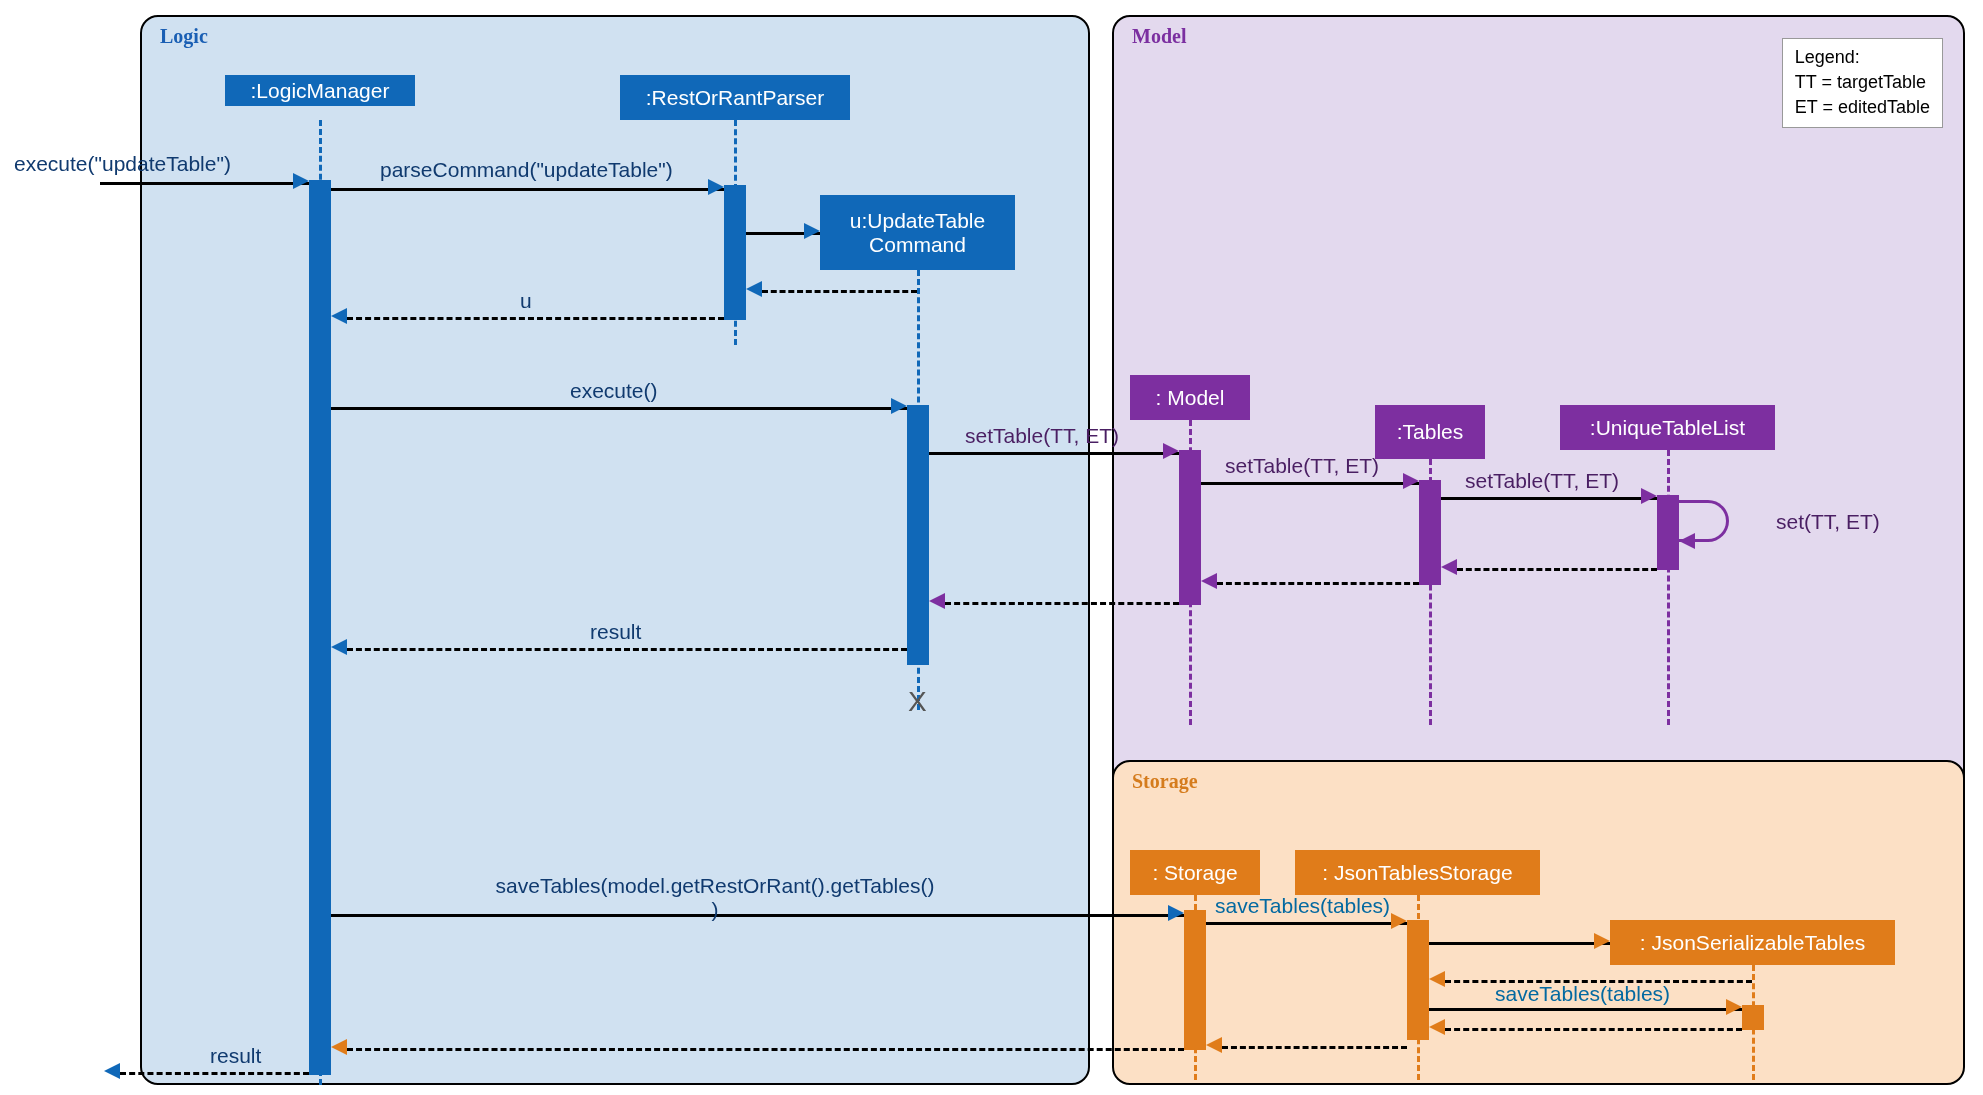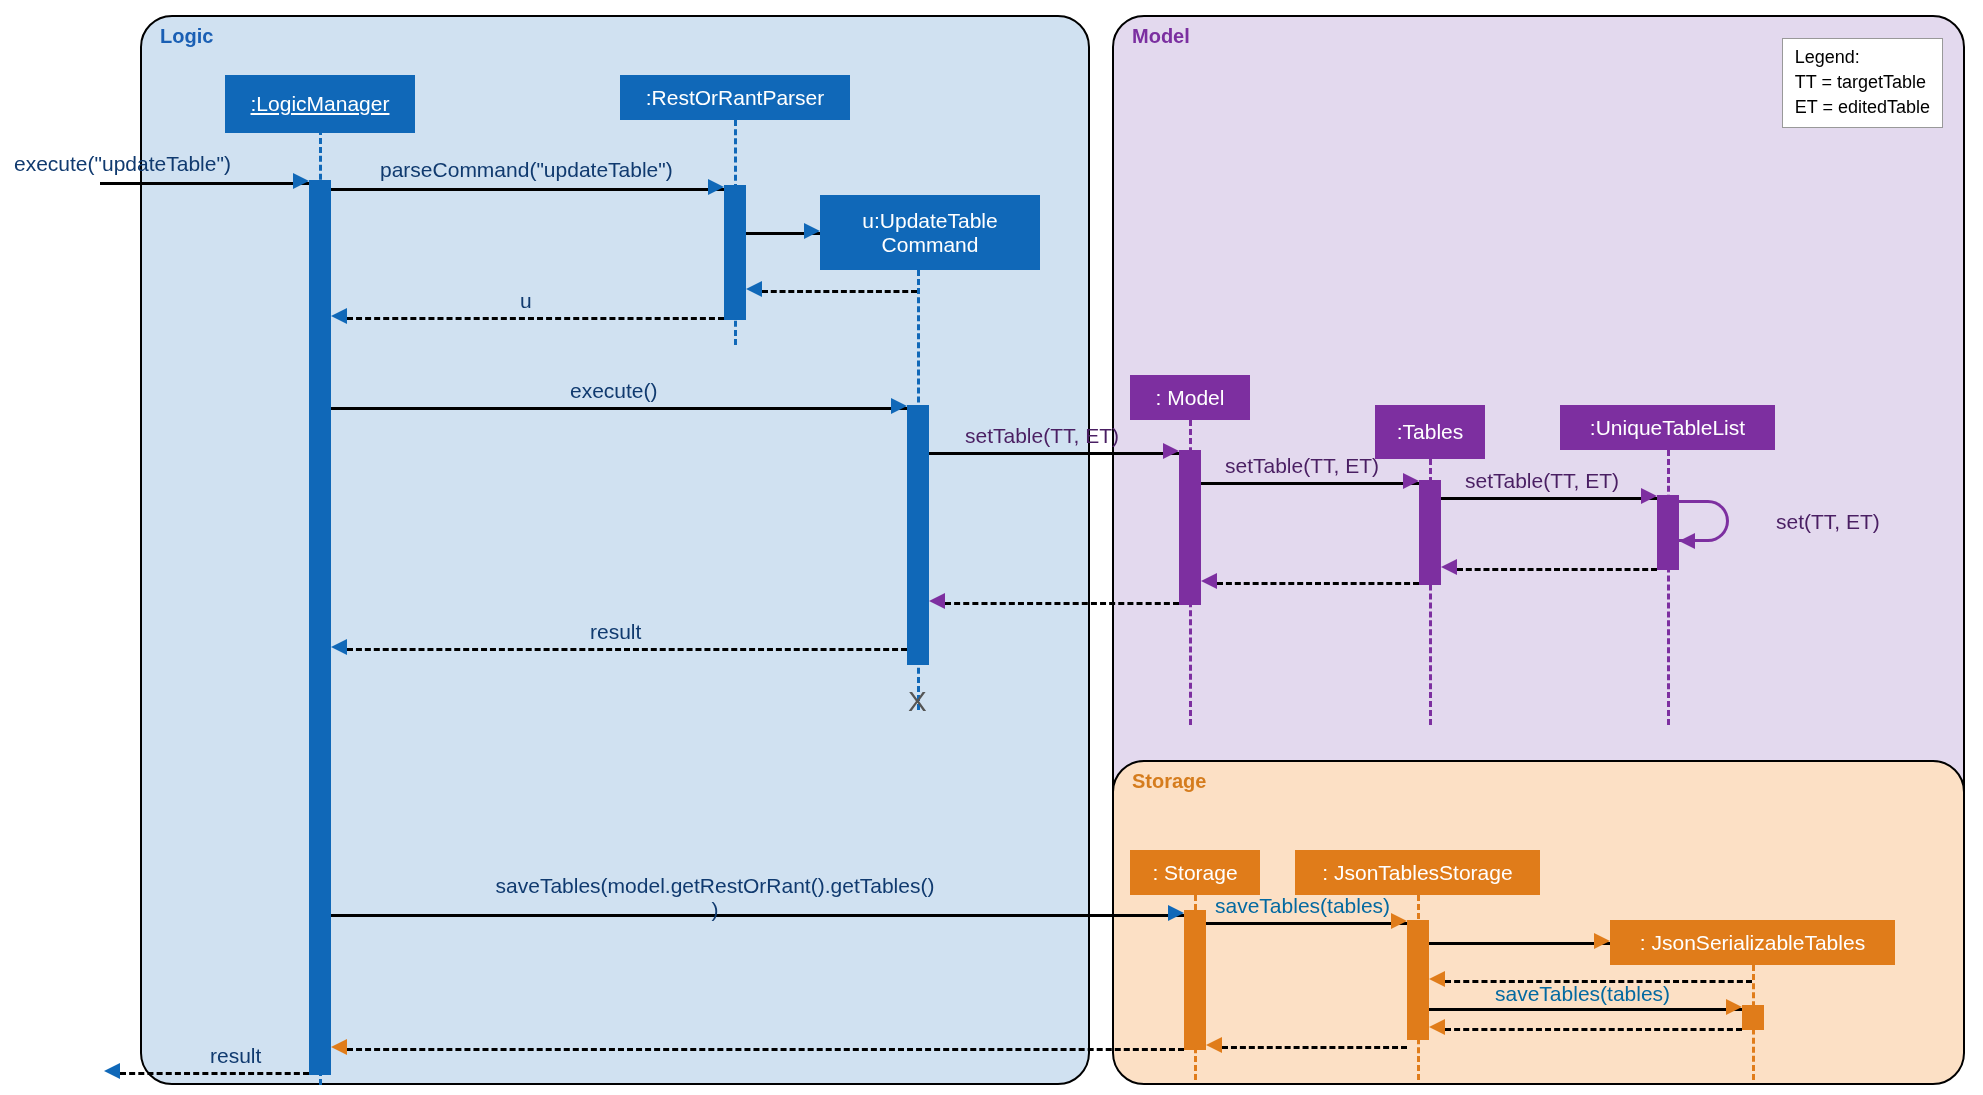--- a/index.html
+++ b/index.html
@@ -7,21 +7,22 @@
     margin: 0;
     font-family: "Segoe UI", Arial, sans-serif;
     background: #fff;
     position: relative;
     width: 1983px;
     height: 1095px;
   }
   .box {
     position: absolute;
     border: 2px solid #000;
-    border-radius: 32px;
+    border-radius: 18px;
+    font-family: Liberation Serif, serif;
   }
   .box-title {
     position: absolute;
     top: 8px;
     left: 18px;
     font-weight: 600;
     font-size: 20px;
   }
   .logic { background: #d0e1f1; left: 140px; top: 15px; width: 950px; height: 1070px; }
   .logic .box-title { color: #1a5fb4; }
@@ -128,23 +129,23 @@
 <div class="box storage">
   <div class="box-title">Storage</div>
 </div>
 
 <div class="legend">
   <div>Legend:</div>
   <div>TT = targetTable</div>
   <div>ET = editedTable</div>
 </div>
 
-<div class="participant p-blue" style="left:225px; top:75px;  width:190px; height:58px;text-decoration:underline;">:LogicManager</div>
+<div class="participant p-blue" style="left:225px; top:75px;  width:190px; height:31px;">:LogicManager</div>
 <div class="participant p-blue" style="left:620px; top:75px;  width:230px; height:45px;">:RestOrRantParser</div>
-<div class="participant p-blue" style="left:820px; top:195px; width:220px; height:75px;">u:UpdateTable
+<div class="participant p-blue" style="left:820px; top:195px; width:195px; height:75px;">u:UpdateTable
 Command</div>
 <div class="participant p-purple" style="left:1130px; top:375px; width:120px; height:45px;">: Model</div>
 <div class="participant p-purple" style="left:1375px; top:405px; width:110px; height:54px;">:Tables</div>
 <div class="participant p-purple" style="left:1560px; top:405px; width:215px; height:45px;">:UniqueTableList</div>
 <div class="participant p-orange" style="left:1130px; top:850px; width:130px; height:45px;">: Storage</div>
 <div class="participant p-orange" style="left:1295px; top:850px; width:245px; height:45px;">: JsonTablesStorage</div>
 <div class="participant p-orange" style="left:1610px; top:920px; width:285px; height:45px;">: JsonSerializableTables</div>
 
 <div class="lifeline l-blue" style="left:319px;  top:120px; height:965px;"></div>
 <div class="lifeline l-blue" style="left:734px;  top:120px; height:225px;"></div>

